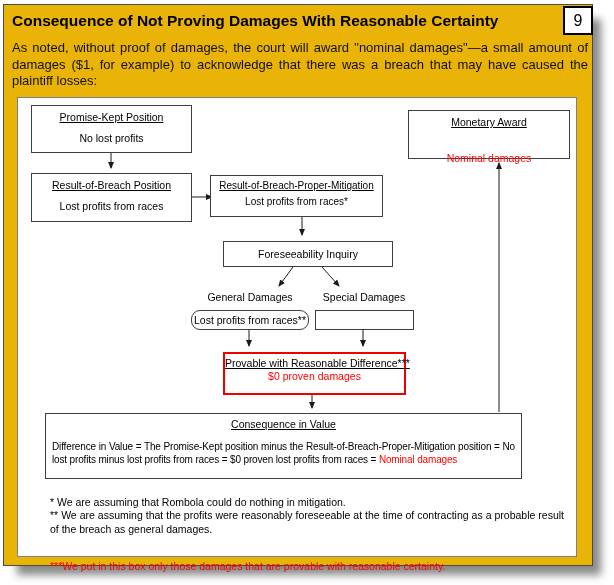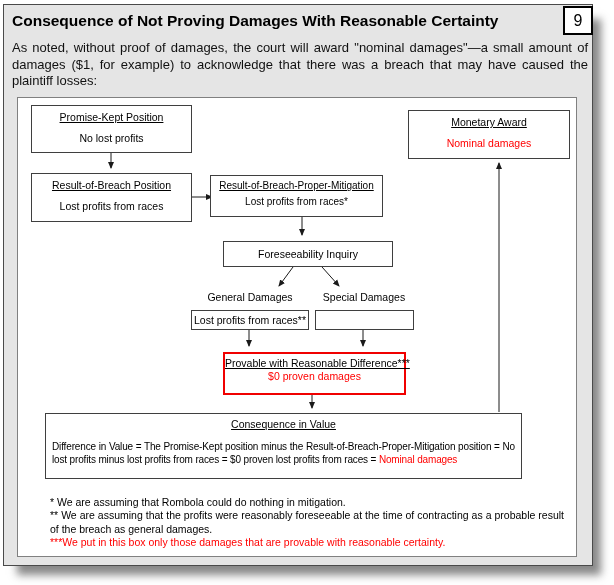--- a/index.html
+++ b/index.html
@@ -2,21 +2,21 @@
 <html><head>
 <meta charset="utf-8">
 <style>
   html,body { margin:0; padding:0; background:#ffffff; }
   body {
     width:614px; height:585px; position:relative; overflow:hidden;
     font-family:"Liberation Sans", sans-serif; color:#000;
   }
   .slide {
     position:absolute; left:3px; top:4px; width:588px; height:560px;
-    background:#e5e5e5; border:1px solid #4a4a4a;
+    background:#eab308; border:1px solid #4a4a4a;
     box-shadow:11px 12px 8px -3px rgba(40,40,40,0.55);
   }
   .title {
     position:absolute; left:8px; top:7px; width:540px;
     font-size:15.5px; font-weight:bold; color:#000; white-space:nowrap;
   }
   .pagebox {
     position:absolute; left:559px; top:1px; width:26px; height:25px;
     border:2px solid #000; background:#fff; display:flex;
     align-items:center; justify-content:center; font-size:16px;
@@ -31,32 +31,32 @@
   }
   .arrow-layer { position:absolute; left:0; top:0; width:558px; height:458px; pointer-events:none; }
   .dbox {
     position:absolute; border:1px solid #3f3f3f; background:#fff;
     text-align:center; font-size:10.5px; color:#000;
   }
   .bt { text-decoration:underline; margin-top:5px; white-space:nowrap; }
   .bb { margin-top:9px; }
   .dbox.short .bt { margin-top:4px; }
   .dbox.short .bb { margin-top:5px; }
-  .red-text { color:#ff0000; }
+  .red-text { color:#ff0000;margin-top:24px; }
   .box-promise   { left:13px;  top:7px;   width:159px; height:46px; }
   .box-breach    { left:13px;  top:75px;  width:159px; height:47px; }
   .box-mitig     { left:192px; top:77px;  width:171px; height:40px; font-size:10px; }
   .box-monetary  { left:390px; top:12px;  width:160px; height:47px; }
   .box-foresee   { left:205px; top:143px; width:168px; height:24px; line-height:24px; }
   .dlabel {
     position:absolute; top:193px; font-size:10.5px; text-align:center; white-space:nowrap;
   }
   .lbl-general { left:171px; width:122px; }
   .lbl-special { left:295px; width:102px; }
-  .box-general { left:173px; top:212px; width:116px; height:18px; line-height:18px; }
+  .box-general { left:173px; top:212px; width:116px; height:18px; line-height:18px;border-radius:9px; }
   .box-special { left:297px; top:212px; width:97px;  height:18px; }
   .box-provable {
     left:205px; top:254px; width:179px; height:39px;
     border:2px solid #f00000;
   }
   .box-provable .bt { margin-top:3px; font-size:10.5px; }
   .box-provable .bb { margin-top:1px; }
   .box-difference { left:27px; top:315px; width:475px; height:64px; }
   .box-difference .bt { margin-top:4px; white-space:nowrap; }
   .diff-body {

